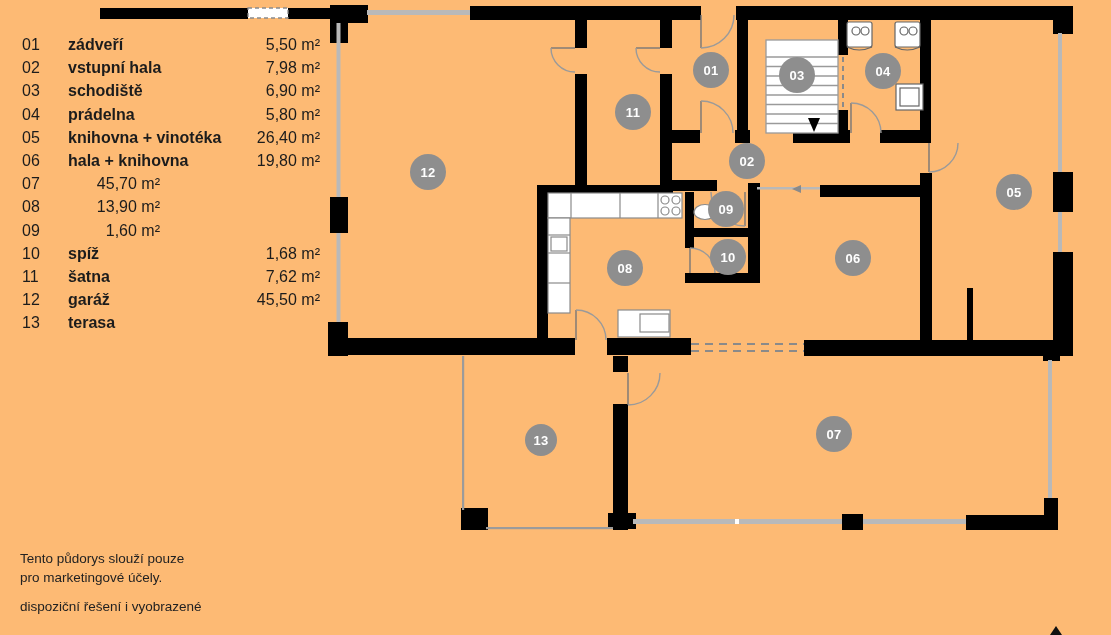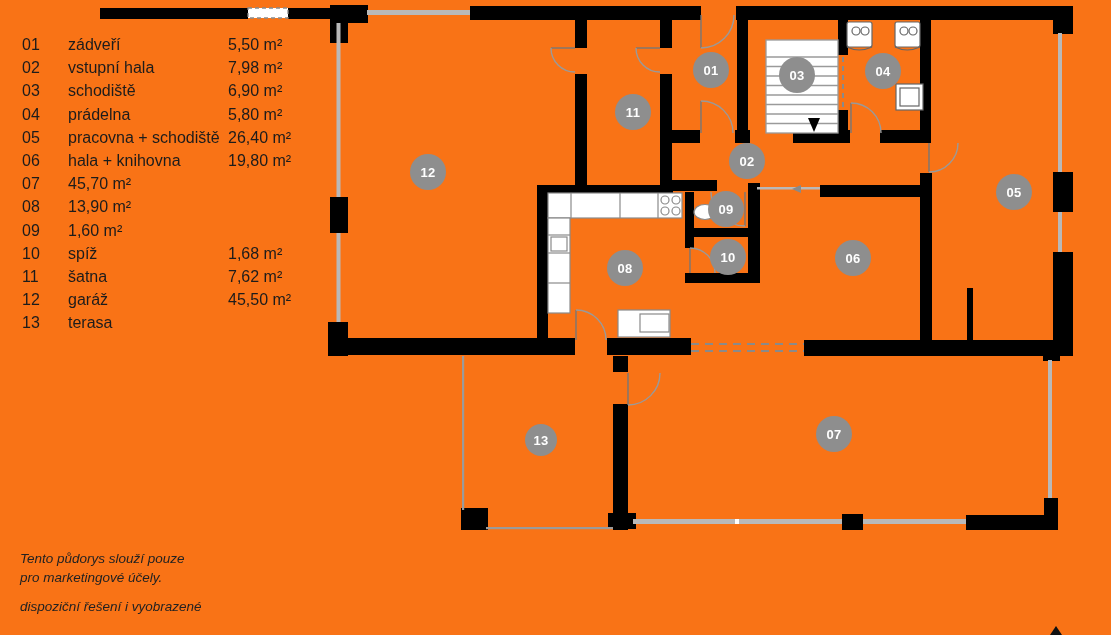--- a/index.html
+++ b/index.html
@@ -1,30 +1,30 @@
 <!DOCTYPE html>
 <html><head>
 <meta charset="utf-8">
 <style>
   html,body{margin:0;padding:0;background:#ffffff;}
-  #stage{position:relative;width:1111px;height:635px;background:#f97316;overflow:hidden;
+  #stage{position:relative;width:1111px;height:635px;background:#fdba74;overflow:hidden;
          font-family:"Liberation Sans", sans-serif;}
   #plan-svg{position:absolute;left:0;top:0;}
   
   #legend{position:absolute;left:22px;top:33px;width:298px;color:#1c1c1c;}
   .legend-row{display:flex;align-items:baseline;height:23.2px;font-size:16px;line-height:23px;}
   .lnum{width:46px;flex:none;}
-  .lname{flex:1;white-space:nowrap;}
-  .larea{width:92px;flex:none;white-space:nowrap;}
+  .lname{flex:1;white-space:nowrap;font-weight:bold;}
+  .larea{width:92px;flex:none;text-align:right;white-space:nowrap;}
   
   .marker{position:absolute;border-radius:50%;color:#fff;font-weight:bold;font-size:13px;
           display:flex;align-items:center;justify-content:center;letter-spacing:.3px;}
   
   #disclaimer{position:absolute;left:20px;top:549px;font-size:13.5px;line-height:19px;color:#222;}
-  #disclaimer .para{margin:0 0 10px 0;font-style:italic;}
+  #disclaimer .para{margin:0 0 10px 0;}
   #disclaimer .dline{display:block;}
 </style>
 </head>
 <body>
 
 <div id="stage">
 
   <svg id="plan-svg" width="1111" height="635" viewBox="0 0 1111 635">
 
     <g fill="#000000">
@@ -235,21 +235,21 @@
         <span class="lname">schodiště</span>
         <span class="larea">6,90 m²</span>
       </div>
       <div class="legend-row">
         <span class="lnum">04</span>
         <span class="lname">prádelna</span>
         <span class="larea">5,80 m²</span>
       </div>
       <div class="legend-row">
         <span class="lnum">05</span>
-        <span class="lname">pracovna + schodiště</span>
+        <span class="lname">knihovna + vinotéka</span>
         <span class="larea">26,40 m²</span>
       </div>
       <div class="legend-row">
         <span class="lnum">06</span>
         <span class="lname">hala + knihovna</span>
         <span class="larea">19,80 m²</span>
       </div>
       <div class="legend-row">
         <span class="lnum">07</span>
         <span class="larea">45,70 m²</span>

